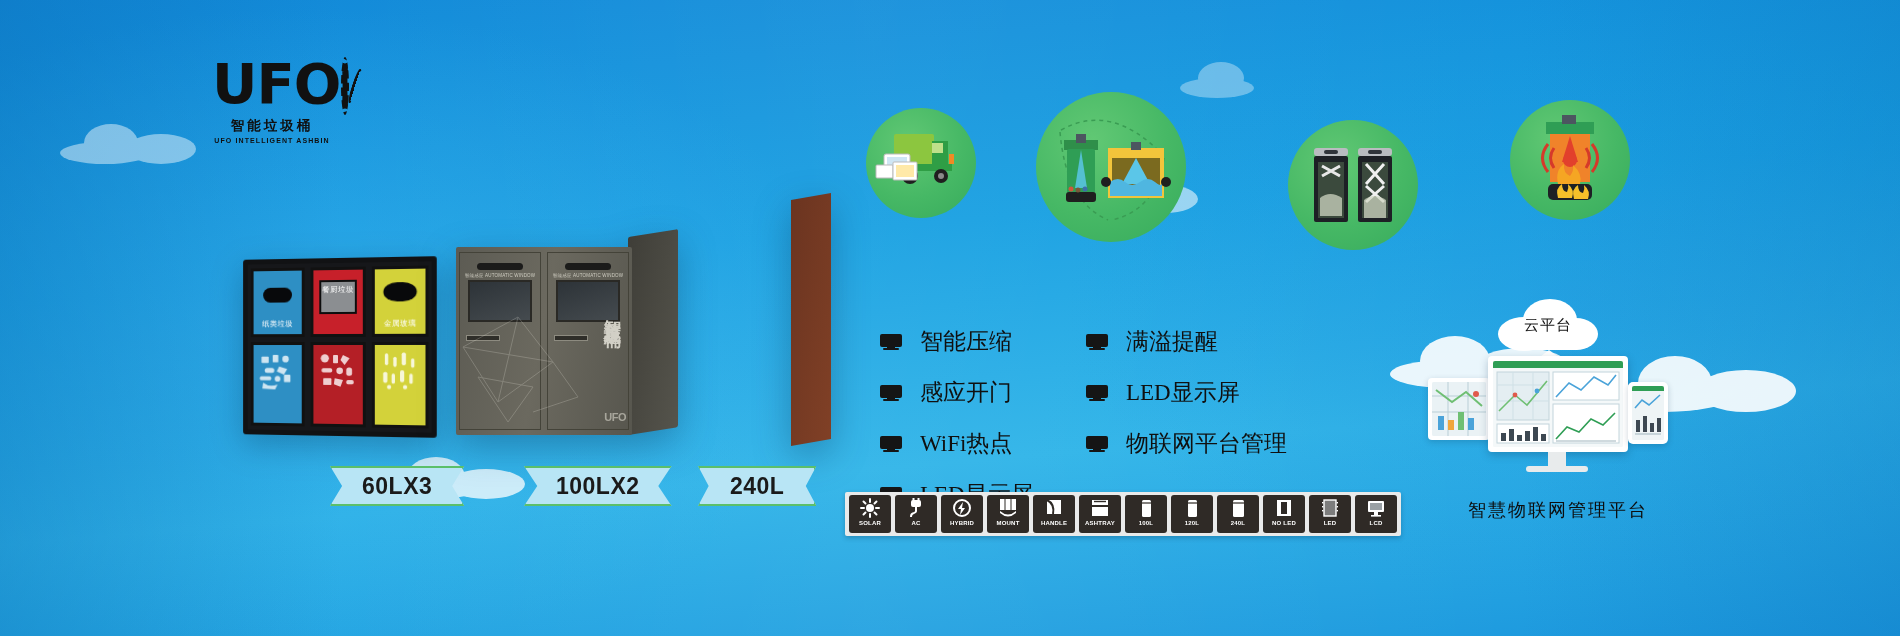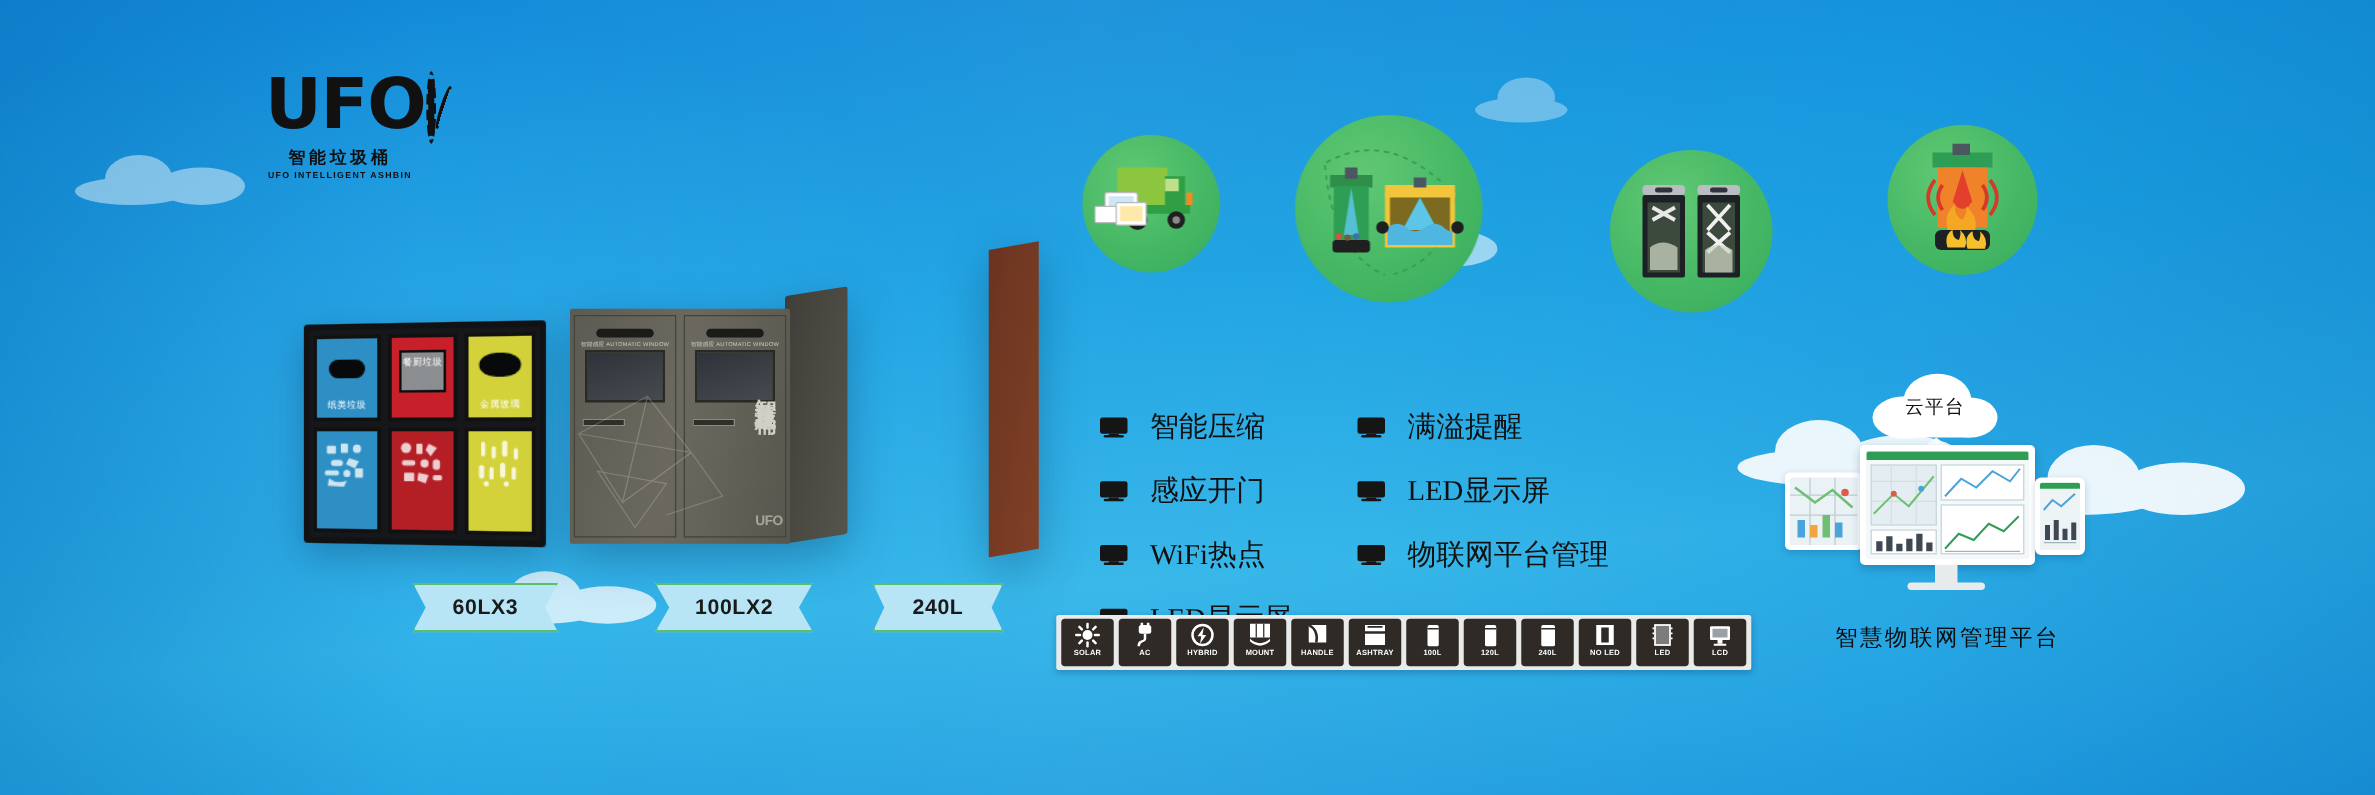--- a/index.html
+++ b/index.html
@@ -150,21 +150,21 @@
      background:#5d2b19; border:1px solid #d6b7a7;}
   #bin-240 .recy{ position:absolute; left:50%; transform:translateX(-50%); top:132px; width:52px; height:50px; }
   #bin-240 .rlab{ position:absolute; left:0; right:34px; top:190px; text-align:center;
      font-size:12px; color:#f0dcd2; letter-spacing:2px; }
 
   
   .ribbon{
     position:absolute; height:40px; padding:0 30px;
     background:#b8e5f5; border:2px solid #5bbf6a;
     display:flex; align-items:center; justify-content:center;
-    font-size:17px; font-weight:700; color:#1a1a1a; letter-spacing:.5px;
+    font-size:23px; font-weight:700; color:#1a1a1a; letter-spacing:.5px;
     clip-path:polygon(0 0, 100% 0, 100% 100%, 0 100%, 9% 50%);
   }
   .ribbon.two{ clip-path:polygon(0 0,100% 0, 91% 50%, 100% 100%, 0 100%, 9% 50%); }
 
   
   .gcircle{ position:absolute; border-radius:50%;
     background:radial-gradient(circle at 38% 32%, #61c874 0%, #46b865 55%, #37ab5c 100%); }
   .gcircle .art{ position:absolute; inset:0; }
 
   

